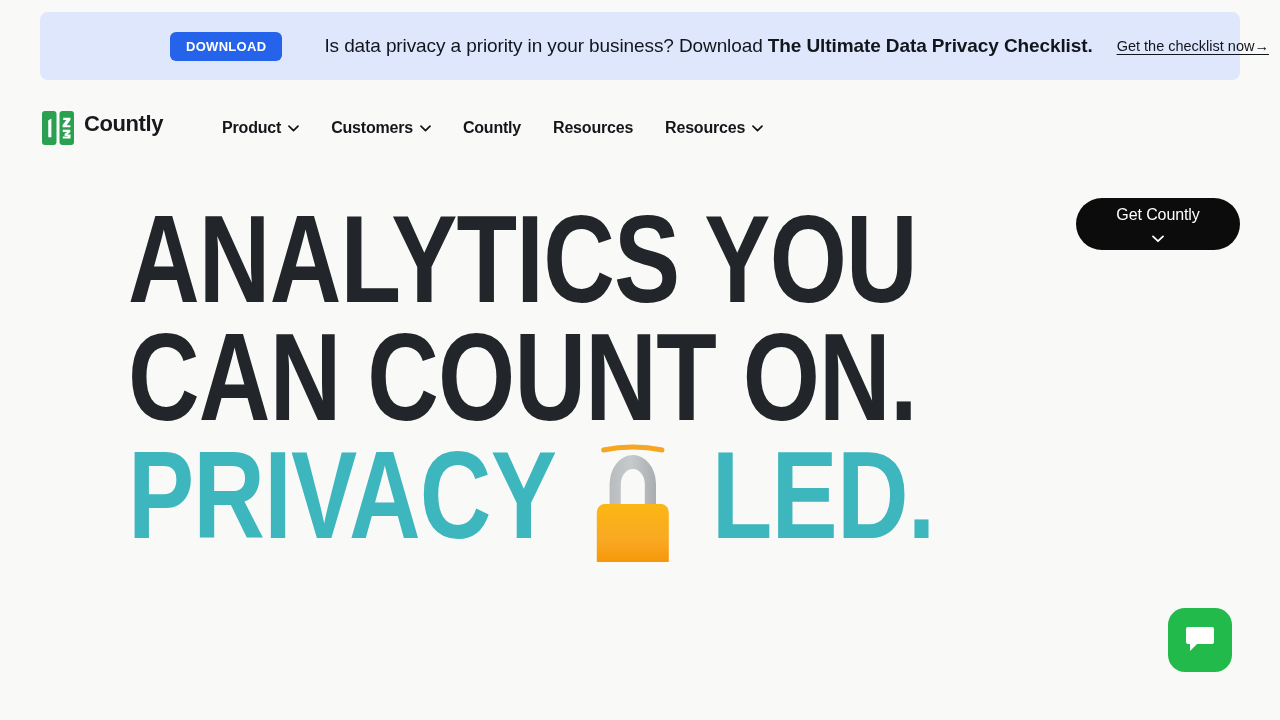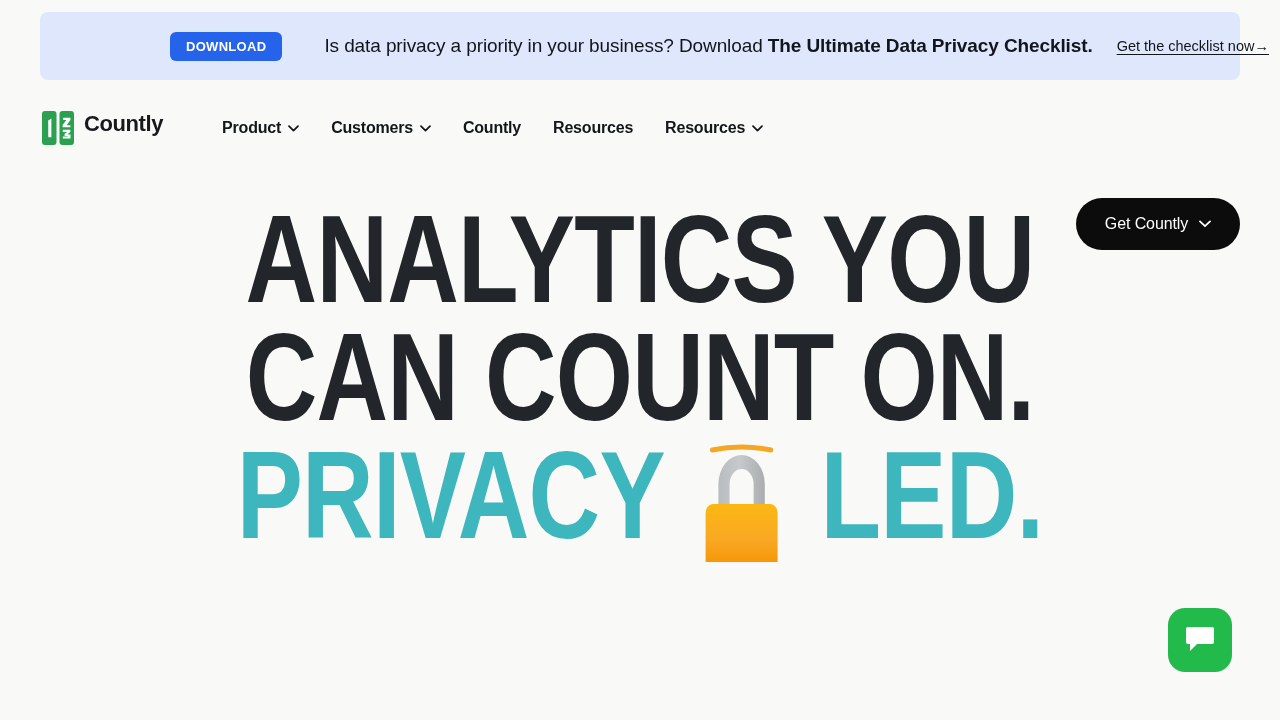--- a/index.html
+++ b/index.html
@@ -127,30 +127,31 @@
     border: none;
     border-radius: 26px;
     font-family: "Liberation Sans", sans-serif;
     font-size: 16px;
     display: flex;
     align-items: center;
     justify-content: center;
     gap: 11px;
     cursor: pointer;
     letter-spacing: -0.1px;
+    flex-direction: column;
   }
   .cta-button .chev { width: 12px; height: 8px; }
 
   
   .hero {
     position: absolute;
     left: 0;
     top: 200px;
     width: 1280px;
-    text-align: center;
+    text-align: left;
   }
 
   .hero-headline {
     font-family: "Liberation Sans Narrow", "Liberation Sans", sans-serif;
     font-weight: bold;
     font-size: 124px;
     line-height: 118px;
     letter-spacing: -1px;
     color: #22262a;
     transform: scaleX(0.80);

